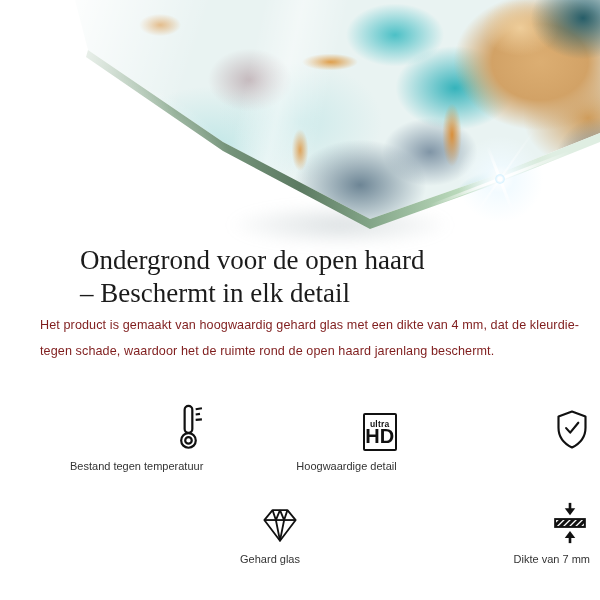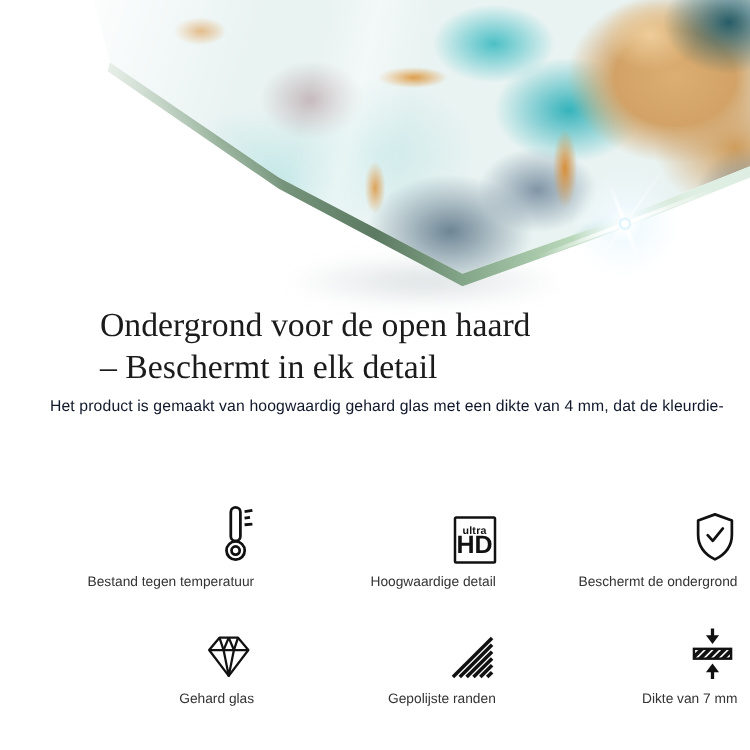--- a/index.html
+++ b/index.html
@@ -53,21 +53,21 @@
   .sparkle .r2{width:70px;height:3px;transform:translate(-50%,-50%) rotate(69deg);}
   .sparkle .r3{width:120px;height:2px;opacity:.55;transform:translate(-50%,-50%) rotate(-55deg);}
   .sparkle .core{position:absolute;left:-5px;top:-5px;width:10px;height:10px;border-radius:50%;
     background:radial-gradient(circle,#ffffff 30%,rgba(210,240,255,0.8) 60%,rgba(255,255,255,0) 100%);}
 
   
   .heading{position:absolute;left:40px;top:226px;
     font-family:"Liberation Serif", serif;font-weight:400;
     font-size:27px;line-height:33px;color:#1b1b1b;margin-left:40px;}
   .intro{position:absolute;left:40px;top:312px;
-    font-size:12.6px;line-height:26px;color:#0f172a;letter-spacing:0.1px;}
+    font-size:12.6px;line-height:26px;color:#7f1d1d;letter-spacing:0.1px;}
   .intro div{white-space:nowrap;}
 
   
   .features{position:absolute;left:10px;top:403px;width:580px;}
   .feat-row{display:flex;}
   .feat-row.second{margin-top:27px;}
   .feature{flex:1 1 0;display:flex;flex-direction:column;align-items:flex-end;}
   .icon-wrap{height:48px;display:flex;align-items:flex-end;justify-content:center;}
   .feat-row.second .icon-wrap{height:44px;}
   .feature .label{margin-top:8px;font-size:11px;line-height:14px;color:#333333;white-space:nowrap;padding-left:48px;}
@@ -96,20 +96,21 @@
   </div>
 </div>
 
 <h1 class="heading">
   <div>Ondergrond voor de open haard</div>
   <div>– Beschermt in elk detail</div>
 </h1>
 
 <div class="intro">
   <div>Het product is gemaakt van hoogwaardig gehard glas met een dikte van 4 mm, dat de kleurdie-</div>
+  <div>tegen schade, waardoor het de ruimte rond de open haard jarenlang beschermt.</div>
 </div>
 
 <div class="features">
   <div class="feat-row">
 
     <div class="feature">
       <div class="icon-wrap">
         <svg width="30" height="48" viewBox="0 0 30 50" fill="none" stroke="#111" stroke-width="2.3">
           <rect x="11.5" y="3" width="8" height="28" rx="4"></rect>
           <circle cx="15.5" cy="39" r="7.6"></circle>
@@ -132,52 +133,38 @@
       <div class="label">Hoogwaardige detail</div>
     </div>
 
     <div class="feature">
       <div class="icon-wrap">
         <svg width="36" height="43" viewBox="0 0 40 46" fill="none" stroke="#111" stroke-width="2.4" stroke-linejoin="round" stroke-linecap="round">
           <path d="M20 3 L35 8.5 V21 C35 31.5 29 38.5 20 43 C11 38.5 5 31.5 5 21 V8.5 Z"></path>
           <path d="M13.5 21.5 L18 26.5 L27 15.5"></path>
         </svg>
       </div>
-      <div class="label">Beschermt de ondergrond</div>
     </div>
 
   </div>
 
   <div class="feat-row second">
 
     <div class="feature">
       <div class="icon-wrap">
         <svg width="40" height="38" viewBox="0 0 48 46" fill="none" stroke="#111" stroke-width="2.2" stroke-linejoin="round">
           <path d="M15 5 H33 L43 17 L24 42 L5 17 Z"></path>
           <path d="M5 17 H43"></path>
           <path d="M15 5 L19 17 L24 42 L29 17 L33 5"></path>
           <path d="M24 5 L19 17 M24 5 L29 17"></path>
         </svg>
       </div>
       <div class="label">Gehard glas</div>
     </div>
 
-    <div class="feature">
-      <div class="icon-wrap">
-        <svg width="38" height="36" viewBox="0 0 48 46" stroke="#111" stroke-width="3.6" fill="none">
-          <line x1="4" y1="43" x2="44" y2="3"></line>
-          <line x1="11" y1="43" x2="44" y2="10"></line>
-          <line x1="18" y1="43" x2="44" y2="17"></line>
-          <line x1="25" y1="43" x2="44" y2="24"></line>
-          <line x1="32" y1="43" x2="44" y2="31"></line>
-          <line x1="39" y1="43" x2="44" y2="38"></line>
-        </svg>
-      </div>
-      <div class="label">Gepolijste randen</div>
-    </div>
 
     <div class="feature">
       <div class="icon-wrap">
         <svg width="40" height="42" viewBox="0 0 44 48" fill="none">
           <line x1="22" y1="1" x2="22" y2="8" stroke="#111" stroke-width="3"></line>
           <polygon points="16,7 28,7 22,15" fill="#111"></polygon>
           <polygon points="16,41 28,41 22,33" fill="#111"></polygon>
           <line x1="22" y1="40" x2="22" y2="47" stroke="#111" stroke-width="3"></line>
           <g clip-path="url(#barclip)">
             <line x1="2" y1="30" x2="14" y2="18" stroke="#111" stroke-width="3.4"></line>

